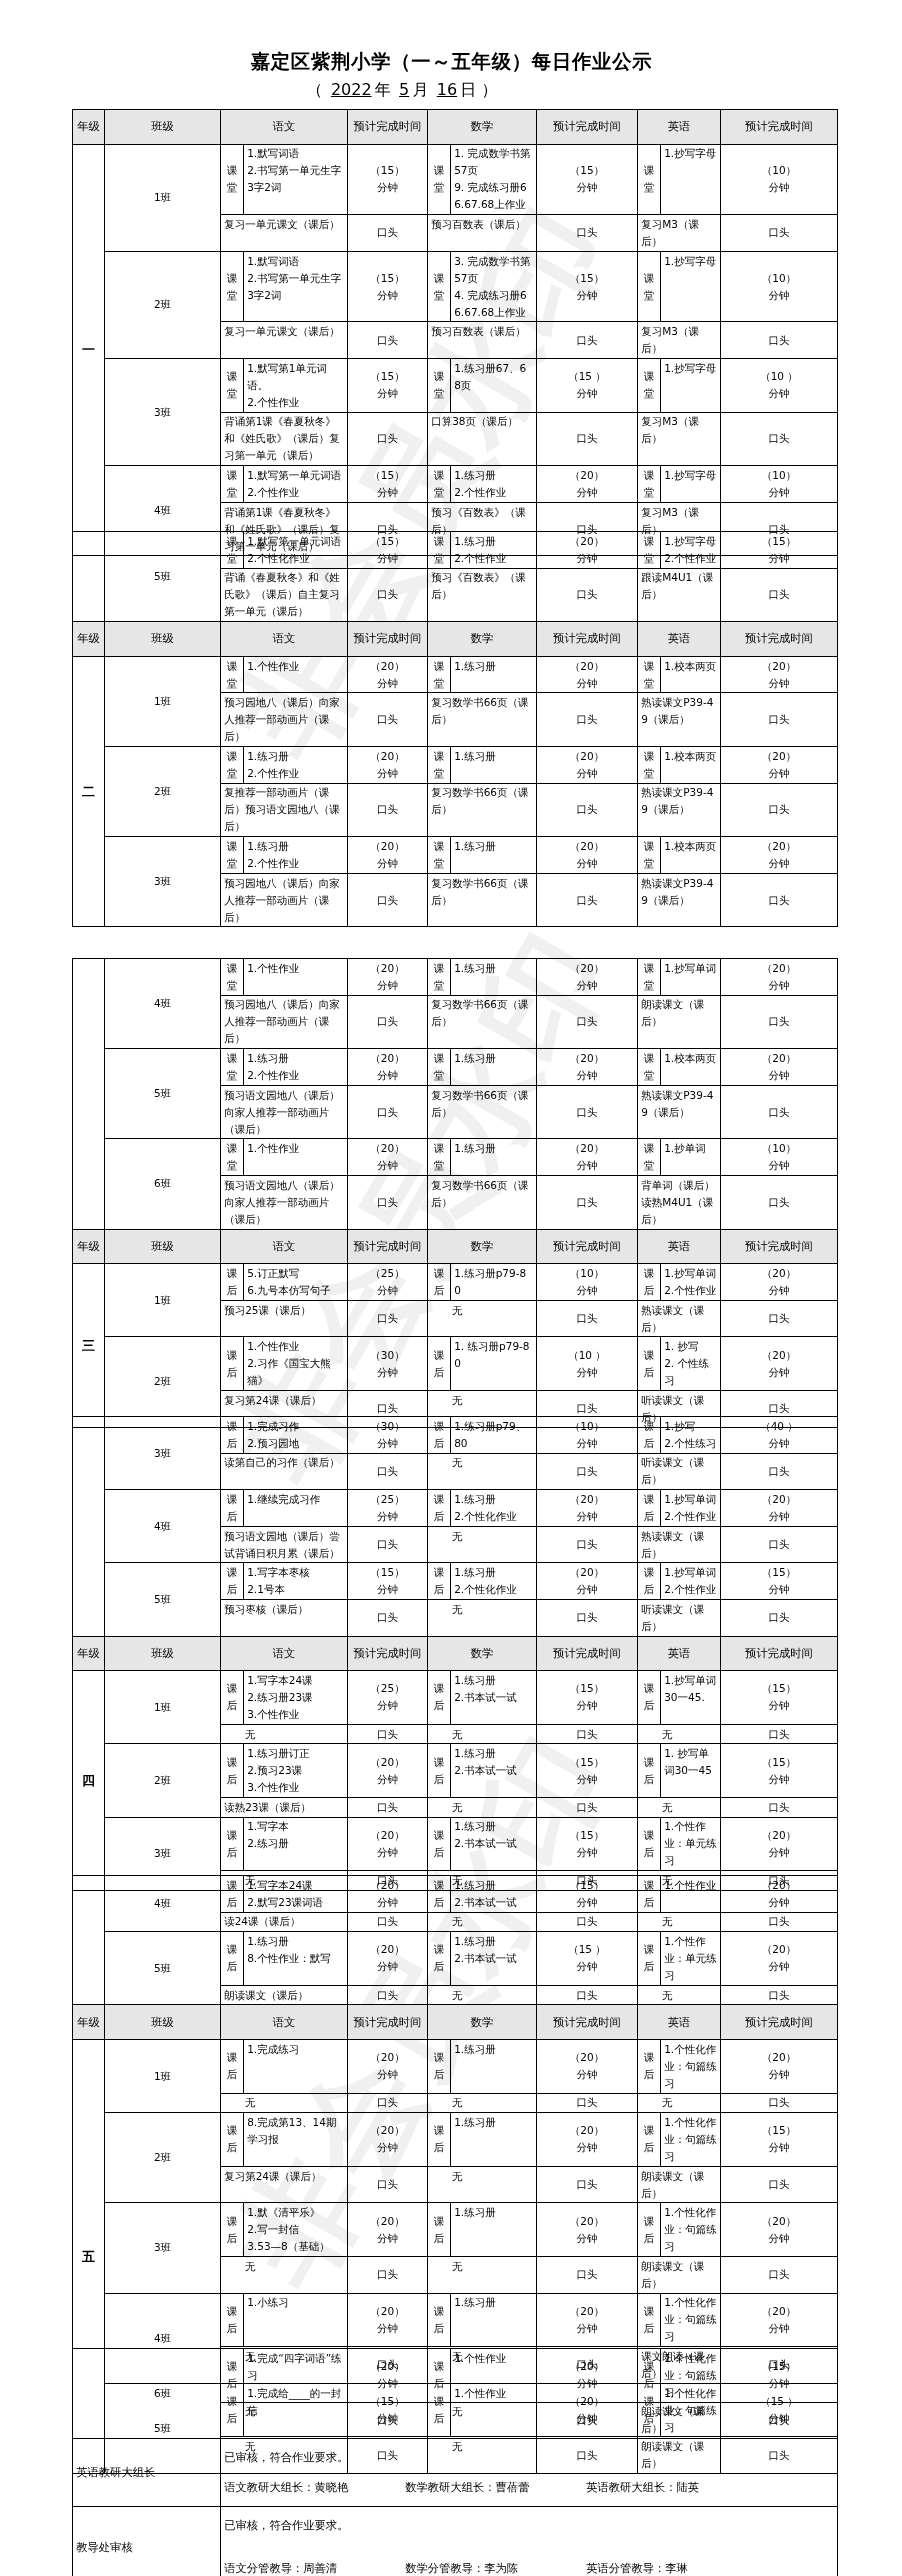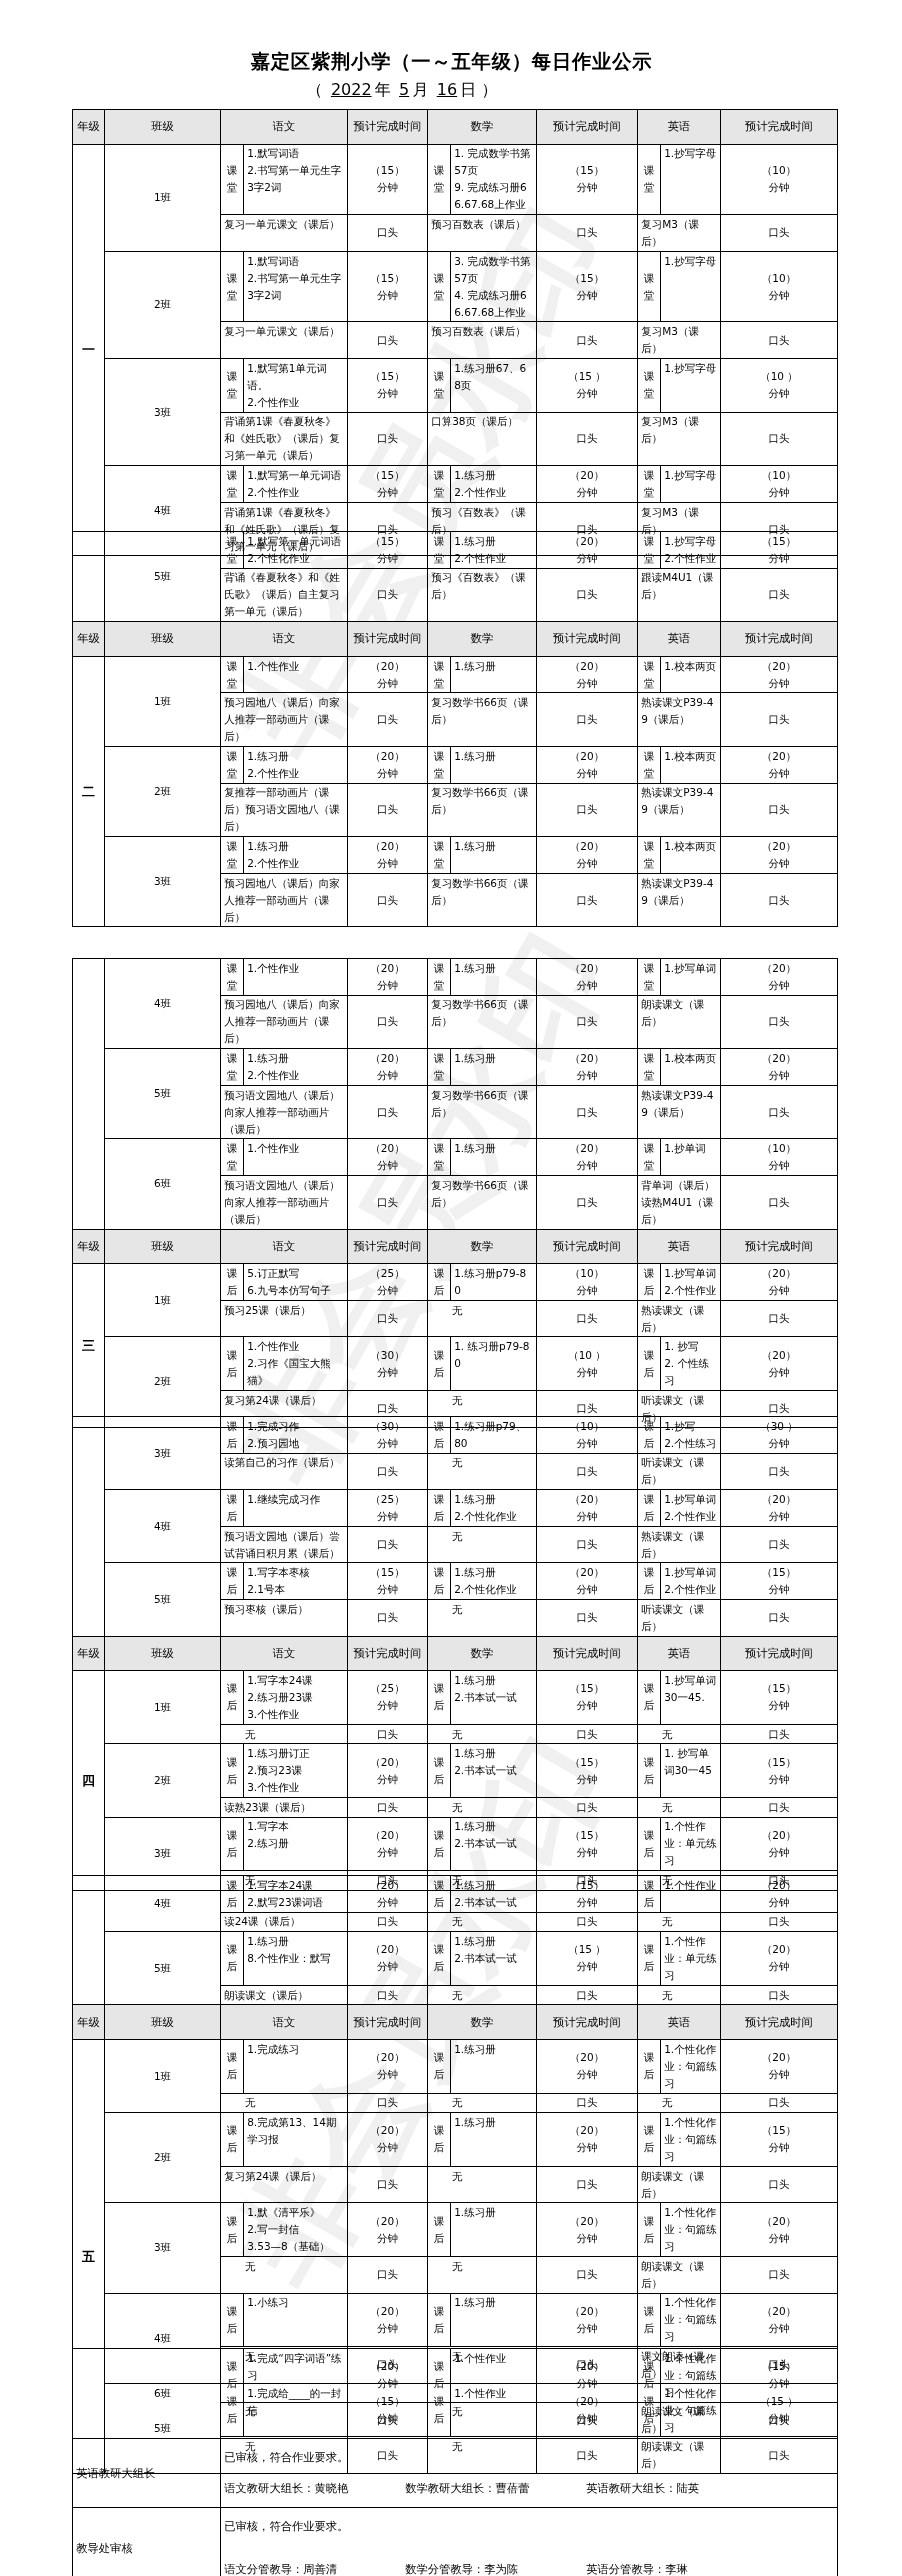--- a/index.html
+++ b/index.html
@@ -773,21 +773,21 @@
             </td>
             <td class="kt">
               <div>课</div>
               <div>后</div>
             </td>
             <td class="items">
               <div>1.抄写</div>
               <div>2.个性练习</div>
             </td>
             <td class="c" colspan="2">
-              <div>（30 ）</div>
+              <div>（40 ）</div>
               <div>分钟</div>
             </td>
           </tr>
           <tr>
             <td class="items" colspan="2">读第自己的习作（课后）</td>
             <td class="oral">口头</td>
             <td class="items wuja" colspan="2">无</td>
             <td class="oral">口头</td>
             <td class="items" colspan="2">听读课文（课后）</td>
             <td class="oral" colspan="2">口头</td>
@@ -1444,21 +1444,21 @@
             <td class="oral">口头</td>
             <td class="items wuja" colspan="2">无</td>
             <td class="oral">口头</td>
             <td class="items" colspan="2">朗读课文（课后）</td>
             <td class="oral" colspan="2">口头</td>
           </tr>
           <tr>
             <td class="review-label" colspan="2">英语教研大组长</td>
             <td class="review-body" colspan="10">
               <div>已审核，符合作业要求。</div>
-              <div style="margin-top: 6.4px;"><span class="sig" style="width: 181px; font-family: Liberation Serif, serif;">语文教研大组长：黄晓艳</span><span class="sig" style="width: 181px;">数学教研大组长：曹蓓蕾</span><span class="sig" style="width: auto;">英语教研大组长：陆英</span></div>
+              <div style="margin-top: 6.4px;"><span class="sig" style="width: 181px;">语文教研大组长：黄晓艳</span><span class="sig" style="width: 181px;">数学教研大组长：曹蓓蕾</span><span class="sig" style="width: auto;">英语教研大组长：陆英</span></div>
             </td>
           </tr>
           <tr>
             <td class="review-label" colspan="2">教导处审核</td>
             <td class="review-body" colspan="10">
               <div>已审核，符合作业要求。</div>
               <div style="margin-top: 19.3px;"><span class="sig" style="width: 181px;">语文分管教导：周善清</span><span class="sig" style="width: 181px;">数学分管教导：李为陈</span><span class="sig" style="width: auto;">英语分管教导：李琳</span></div>
             </td>
           </tr>
         </tbody>

